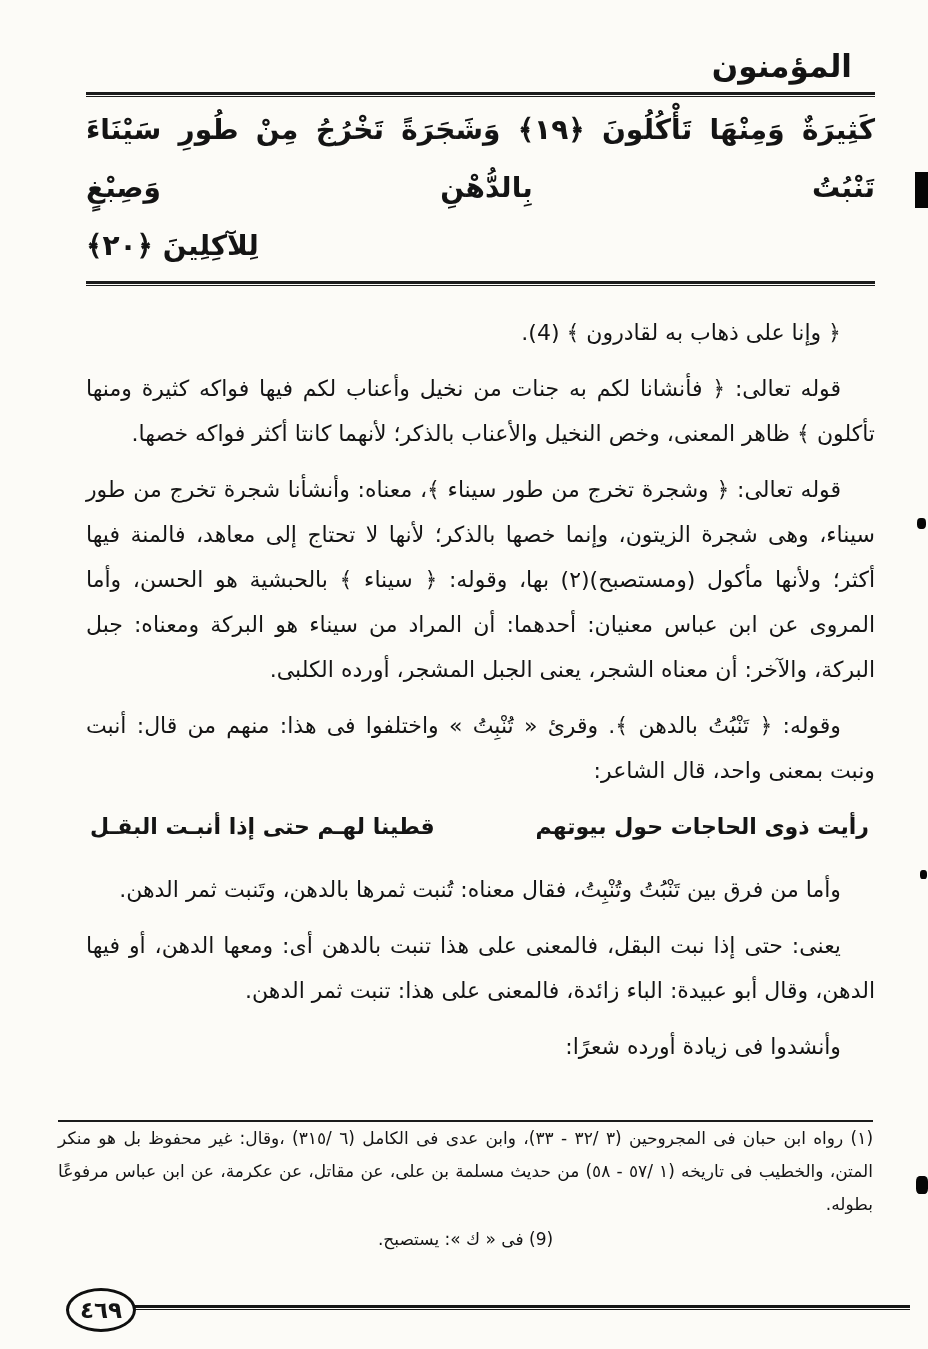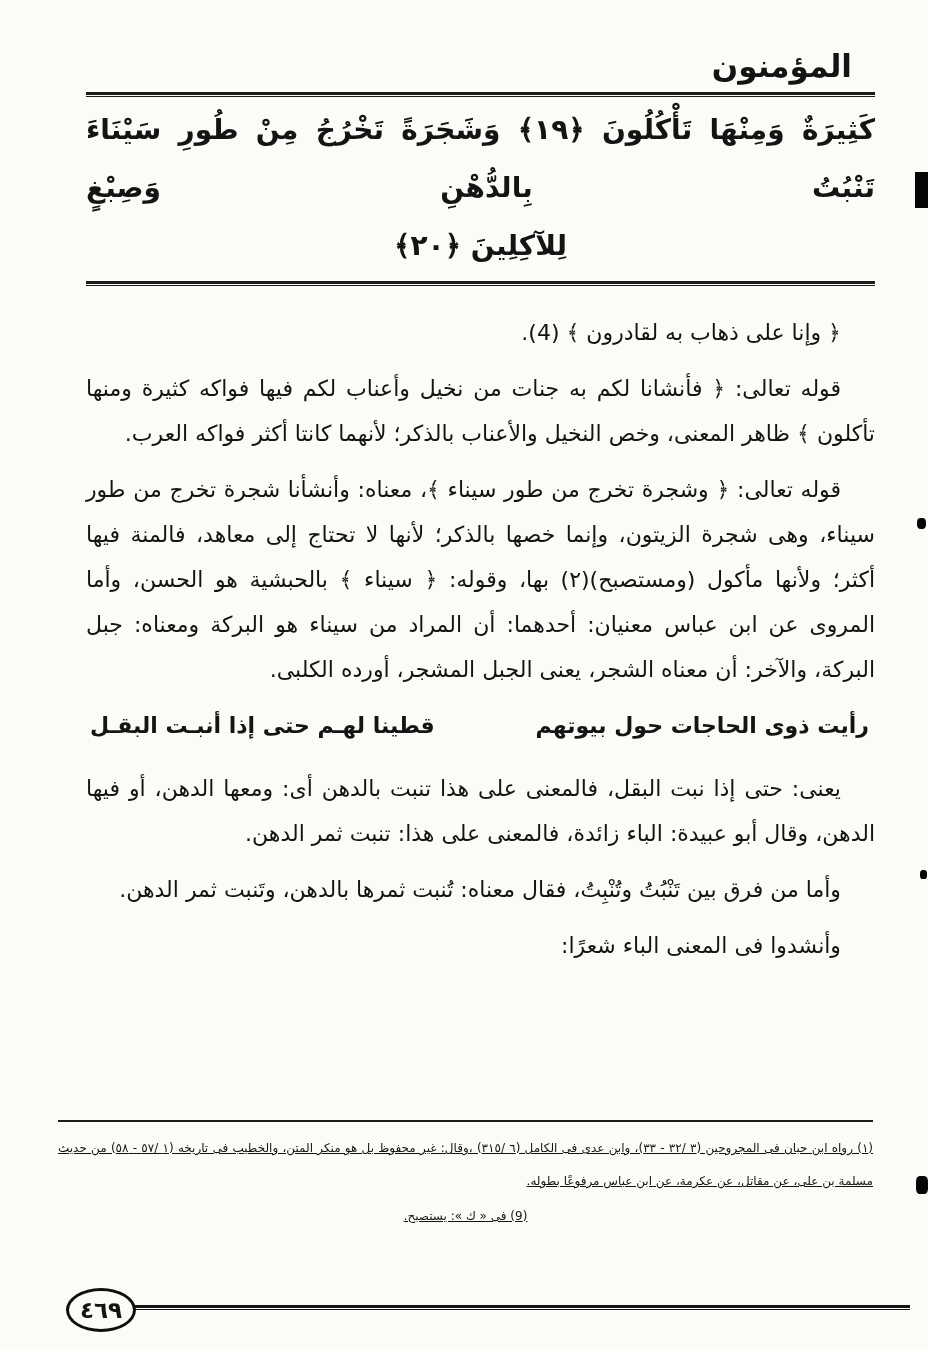--- a/index.html
+++ b/index.html
@@ -34,21 +34,21 @@
   }
 
   
   .quran {
     margin: 4px 53px 0 86px;
     font-weight: bold;
     font-size: 28px;
     line-height: 58px;
   }
   .quran-line1 { text-align: justify; text-align-last: justify; margin: 0; }
-  .quran-line2 { text-align: center; margin: 0; }
+  .quran-line2 { text-align: left; margin: 0; }
 
   .rule-double.below-quran { margin-top: 6px; }
 
   
   .body-text {
     margin: 24px 53px 0 86px;
     font-size: 22px;
     line-height: 45px;
     text-align: justify;
   }
@@ -69,25 +69,23 @@
 
   
   .footnotes-section {
     position: absolute;
     top: 1104px;
     right: 55px;
     left: 58px;
   }
   .footnote-rule { border-top: 2px solid #1b1b1b; height: 0; }
   .footnotes {
-    padding-top: 10px;
-    font-size: 12px;
+    font-size: 17px;
     line-height: 33px;
     text-align: justify;
-    text-decoration: underline;
   }
   .footnotes p { margin: 0; }
   .footnotes p.fn-short {
     margin-top: 2px;
     text-align: center;
     text-align-last: center;
   }
 
   
   .footer { position: absolute; top: 1268px; left: 0; right: 0; height: 52px; }
@@ -135,31 +133,32 @@
 
   <div class="quran">
     <p class="quran-line1">كَثِيرَةٌ وَمِنْهَا تَأْكُلُونَ ﴿١٩﴾ وَشَجَرَةً تَخْرُجُ مِنْ طُورِ سَيْنَاءَ تَنْبُتُ بِالدُّهْنِ وَصِبْغٍ</p>
     <p class="quran-line2">لِلآكِلِينَ ﴿٢٠﴾</p>
   </div>
 
   <div class="rule-double below-quran"></div>
 
   <div class="body-text">
     <p>﴿ وإنا على ذهاب به لقادرون ﴾ (4).</p>
-    <p>قوله تعالى: ﴿ فأنشانا لكم به جنات من نخيل وأعناب لكم فيها فواكه كثيرة ومنها تأكلون ﴾ ظاهر المعنى، وخص النخيل والأعناب بالذكر؛ لأنهما كانتا أكثر فواكه العرب.</p>
+    <p>قوله تعالى: ﴿ فأنشانا لكم به جنات من نخيل وأعناب لكم فيها فواكه كثيرة ومنها تأكلون ﴾ ظاهر المعنى، وخص النخيل والأعناب بالذكر؛ لأنهما كانتا أكثر فواكه خصها.</p>
     <p>قوله تعالى: ﴿ وشجرة تخرج من طور سيناء ﴾، معناه: وأنشأنا شجرة تخرج من طور سيناء، وهى شجرة الزيتون، وإنما خصها بالذكر؛ لأنها لا تحتاج إلى معاهد، فالمنة فيها أكثر؛ ولأنها مأكول (ومستصبح)(٢) بها، وقوله: ﴿ سيناء ﴾ بالحبشية هو الحسن، وأما المروى عن ابن عباس معنيان: أحدهما: أن المراد من سيناء هو البركة ومعناه: جبل البركة، والآخر: أن معناه الشجر، يعنى الجبل المشجر، أورده الكلبى.</p>
+    <p>وقوله: ﴿ تَنْبُتُ بالدهن ﴾. وقرئ « تُنْبِتُ » واختلفوا فى هذا: منهم من قال: أنبت ونبت بمعنى واحد، قال الشاعر:</p>
 
     <div class="poetry">
       <span>رأيت ذوى الحاجات حول بيوتهم</span>
       <span>قطينا لهـم حتى إذا أنبـت البقـل</span>
     </div>
 
+    <p>وأما من فرق بين تَنْبُتُ وتُنْبِتُ، فقال معناه: تُنبت ثمرها بالدهن، وتَنبت ثمر الدهن.</p>
     <p>يعنى: حتى إذا نبت البقل، فالمعنى على هذا تنبت بالدهن أى: ومعها الدهن، أو فيها الدهن، وقال أبو عبيدة: الباء زائدة، فالمعنى على هذا: تنبت ثمر الدهن.</p>
-    <p>وأما من فرق بين تَنْبُتُ وتُنْبِتُ، فقال معناه: تُنبت ثمرها بالدهن، وتَنبت ثمر الدهن.</p>
-    <p>وأنشدوا فى المعنى الباء شعرًا:</p>
+    <p>وأنشدوا فى زيادة أورده شعرًا:</p>
   </div>
 
   <div class="footnotes-section">
     <div class="footnote-rule"></div>
     <div class="footnotes">
       <p>(١) رواه ابن حبان فى المجروحين (٣ /٣٢ - ٣٣)، وابن عدى فى الكامل (٦ /٣١٥) ،وقال: غير محفوظ بل هو منكر المتن، والخطيب فى تاريخه (١ /٥٧ - ٥٨) من حديث مسلمة بن على، عن مقاتل، عن عكرمة، عن ابن عباس مرفوعًا بطوله.</p>
       <p class="fn-short">(9) فى « ك »: يستصبح.</p>
     </div>
   </div>
 

